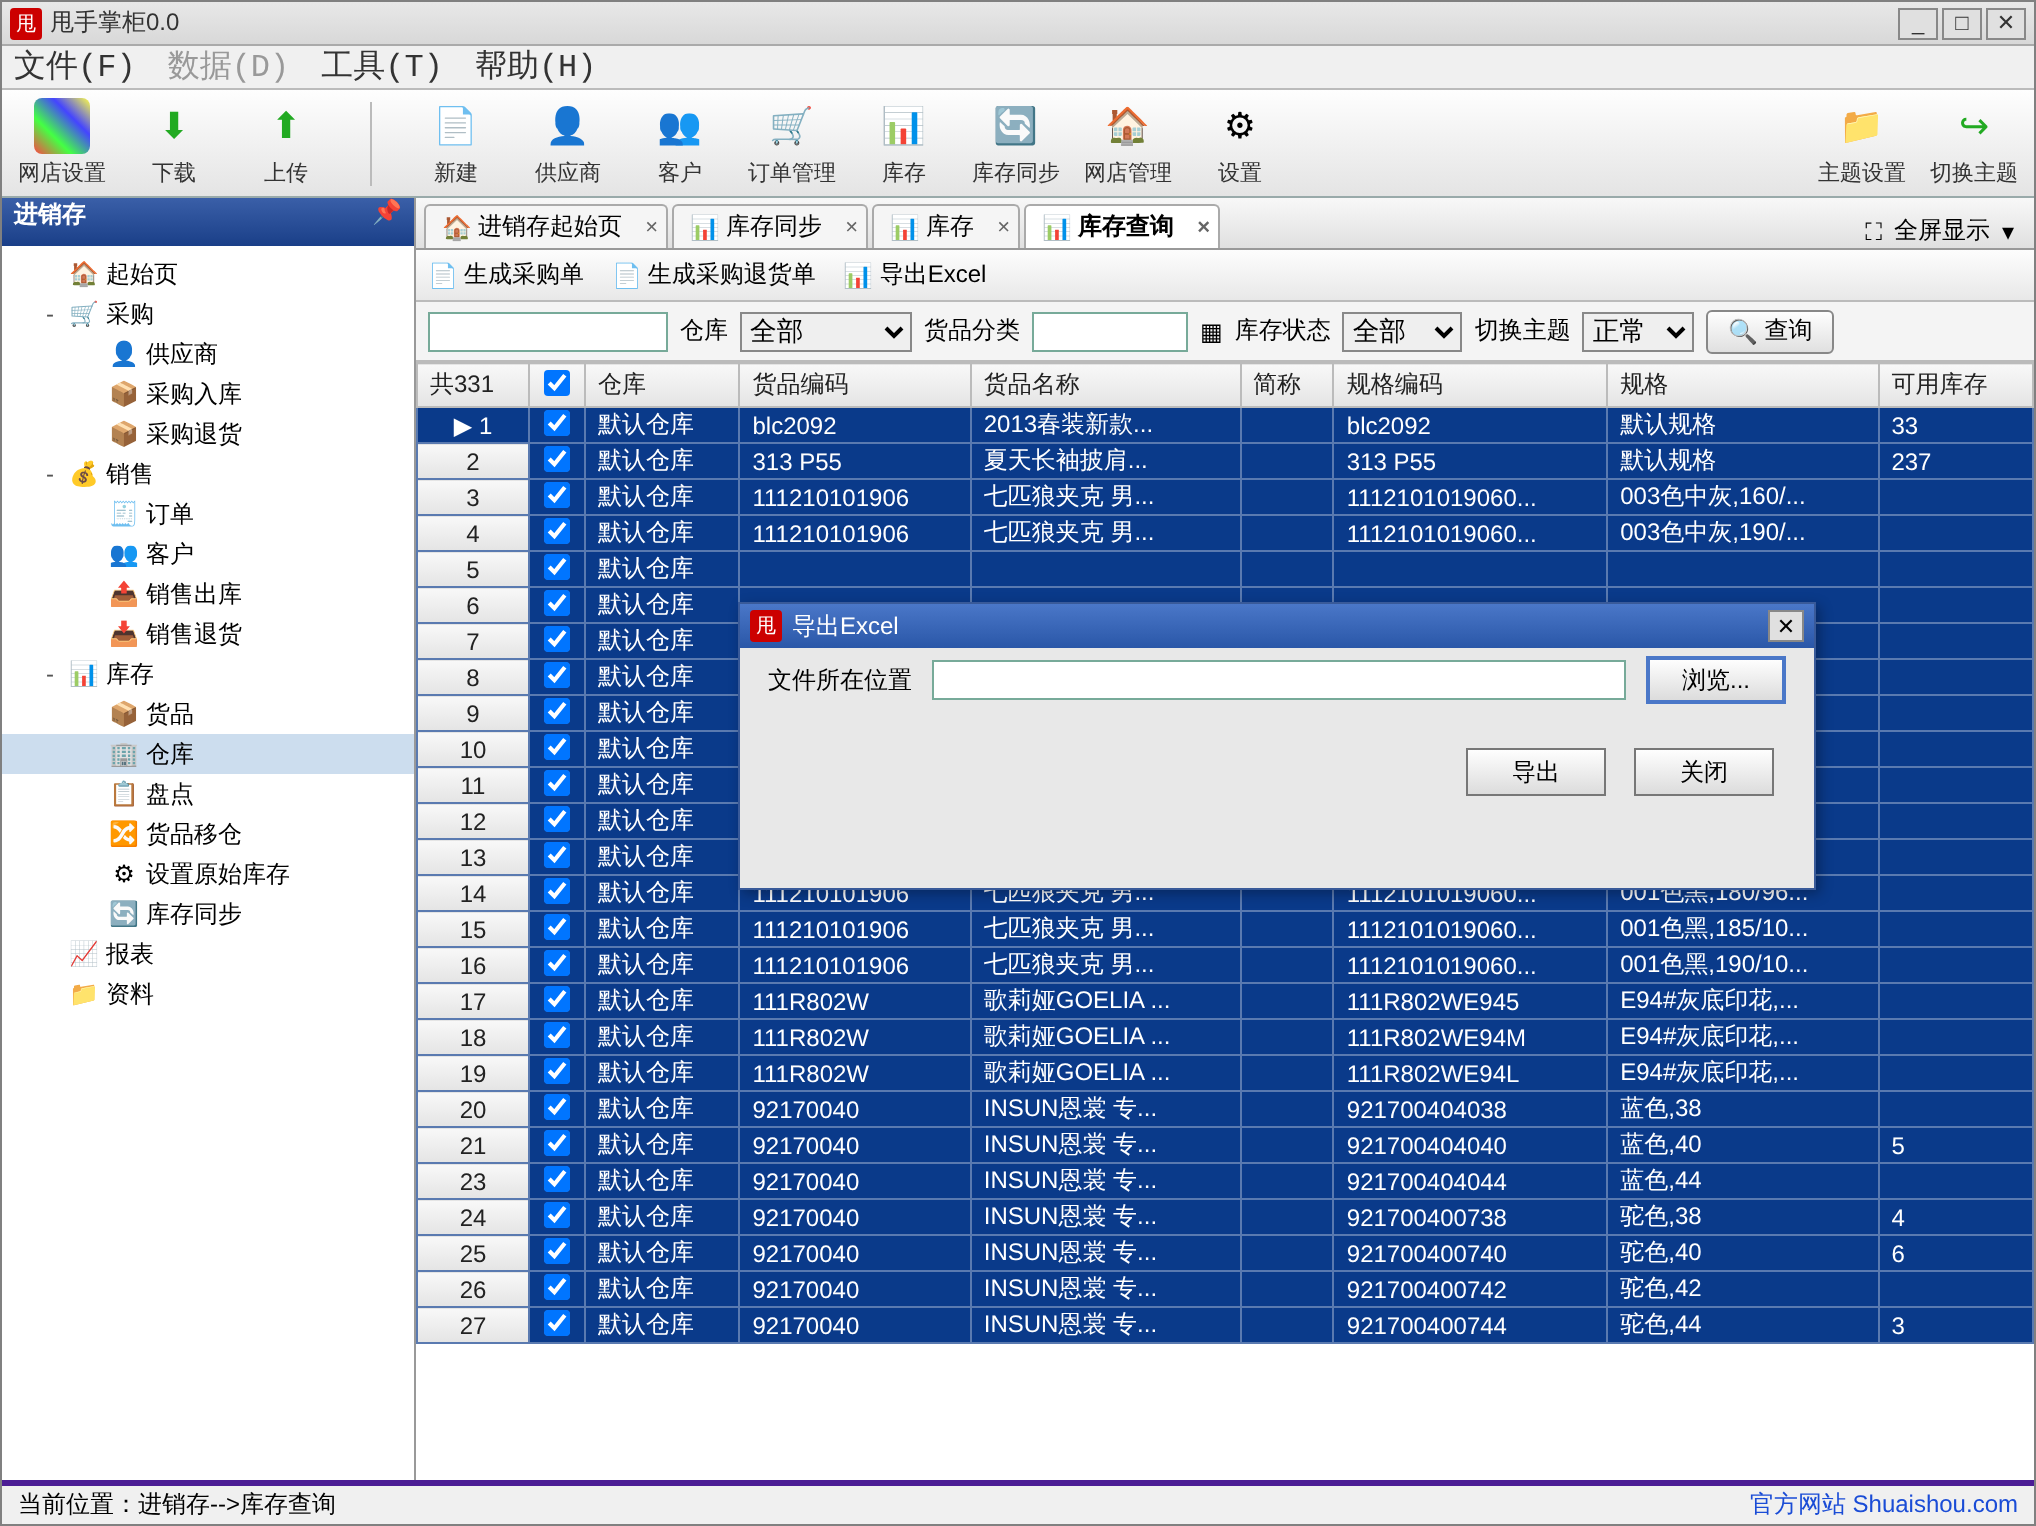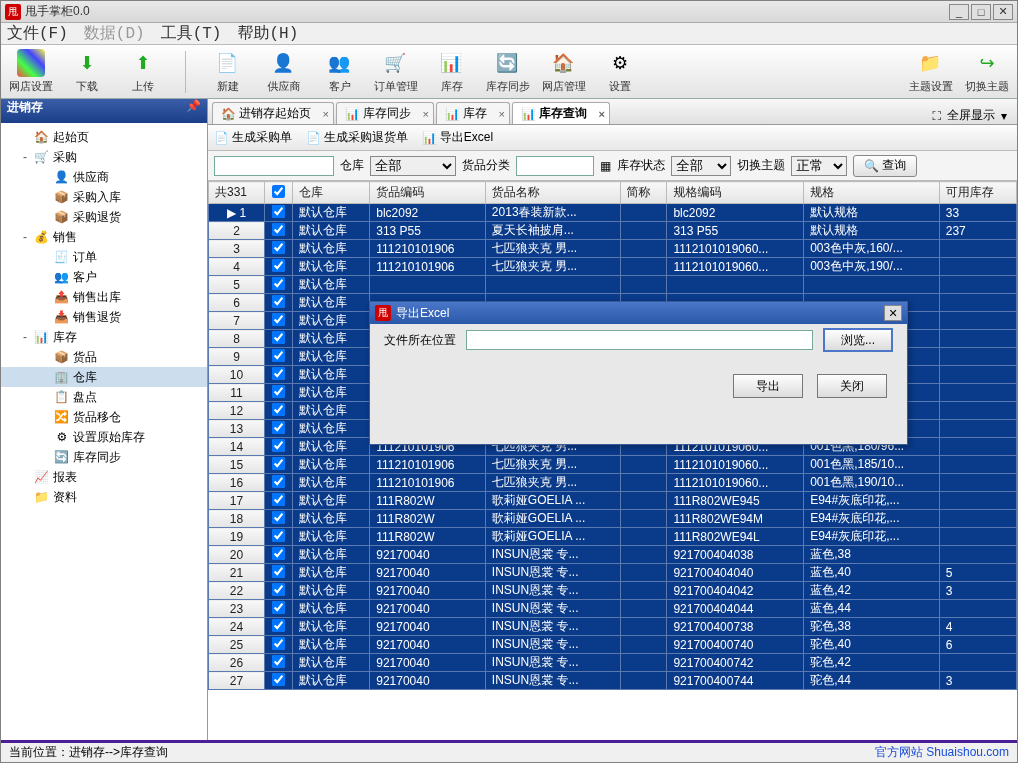--- a/index.html
+++ b/index.html
@@ -550,31 +550,20 @@
                 <td class="chk"><input type="checkbox" checked="" style=""></td>
                 <td>默认仓库</td>
                 <td>92170040</td>
                 <td>INSUN恩裳 专...</td>
                 <td></td>
                 <td>921700404040</td>
                 <td>蓝色,40</td>
                 <td>5</td>
               </tr>
               <tr>
-                <td class="rowhead">22</td>
-                <td class="chk"><input type="checkbox" checked="" style=""></td>
-                <td>默认仓库</td>
-                <td>92170040</td>
-                <td>INSUN恩裳 专...</td>
-                <td></td>
-                <td>921700404042</td>
-                <td>蓝色,42</td>
-                <td>3</td>
-              </tr>
-              <tr>
                 <td class="rowhead">23</td>
                 <td class="chk"><input type="checkbox" checked="" style=""></td>
                 <td>默认仓库</td>
                 <td>92170040</td>
                 <td>INSUN恩裳 专...</td>
                 <td></td>
                 <td>921700404044</td>
                 <td>蓝色,44</td>
                 <td></td>
               </tr>

